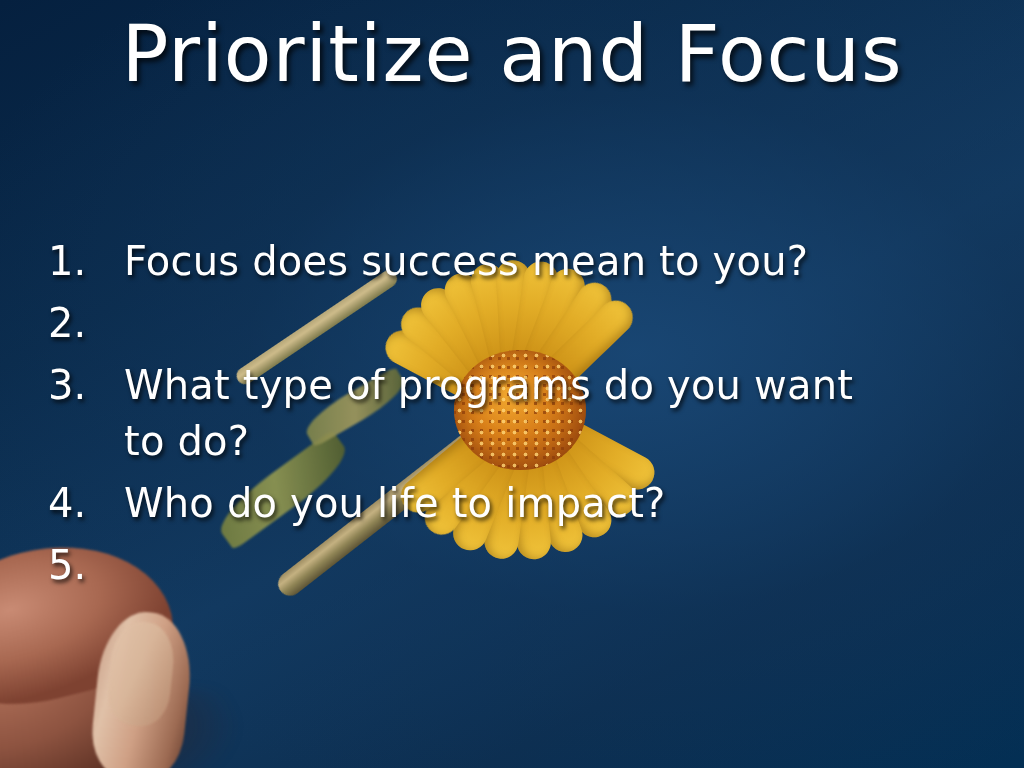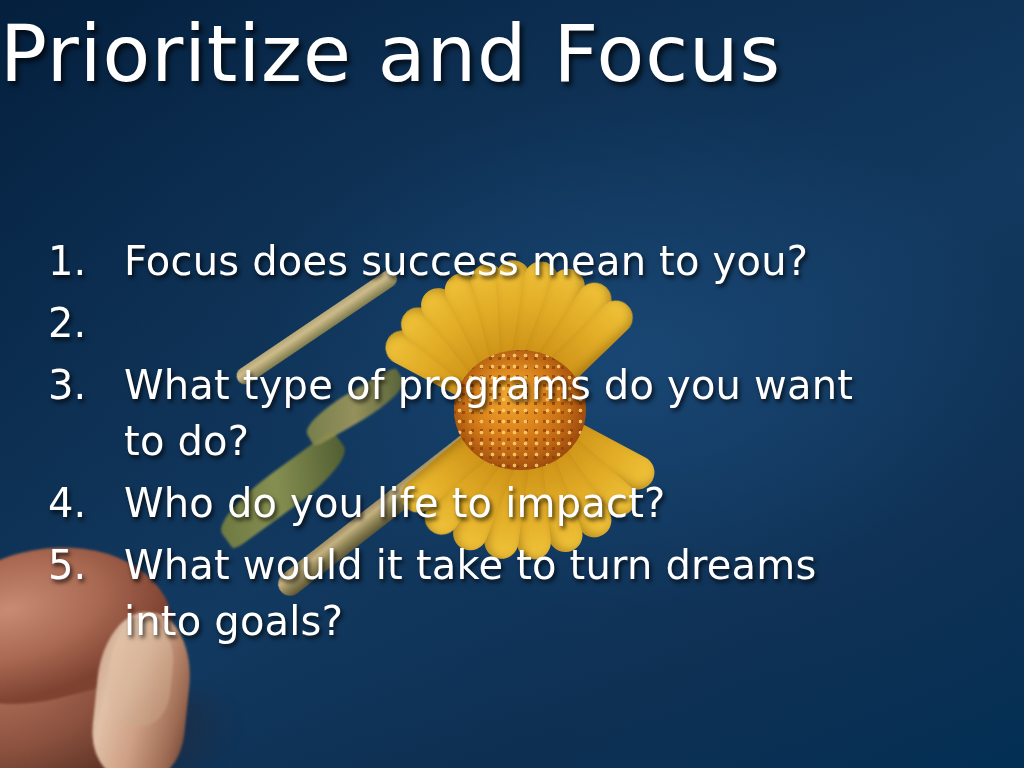--- a/index.html
+++ b/index.html
@@ -190,21 +190,21 @@
   .content {
     position: absolute;
     inset: 0;
     z-index: 5;
   }
   .slide-title {
     position: absolute;
     left: 0;
     right: 0;
     top: 14px;
-    text-align: left;
+    text-align: center;
     color: #ffffff;
     font-size: 78px;
     line-height: 1.05;
     font-weight: 400;
     letter-spacing: 1px;
     text-shadow: 3px 4px 5px rgba(0,0,0,.72);
   }
   .bullet-list {
     position: absolute;
     left: 48px;
@@ -294,18 +294,17 @@
       <li class="bullet-item">
         <span class="bullet-num">3.</span>
         <span class="bullet-text">What type of programs do you want to do?</span>
       </li>
       <li class="bullet-item">
         <span class="bullet-num">4.</span>
         <span class="bullet-text">Who do you life to impact?</span>
       </li>
       <li class="bullet-item">
         <span class="bullet-num">5.</span>
-        <span class="bullet-text">What would it take to turn dreams into goals?</span>
       </li>
     </ol>
   </div>
 
 </div>
 
 </body></html>

